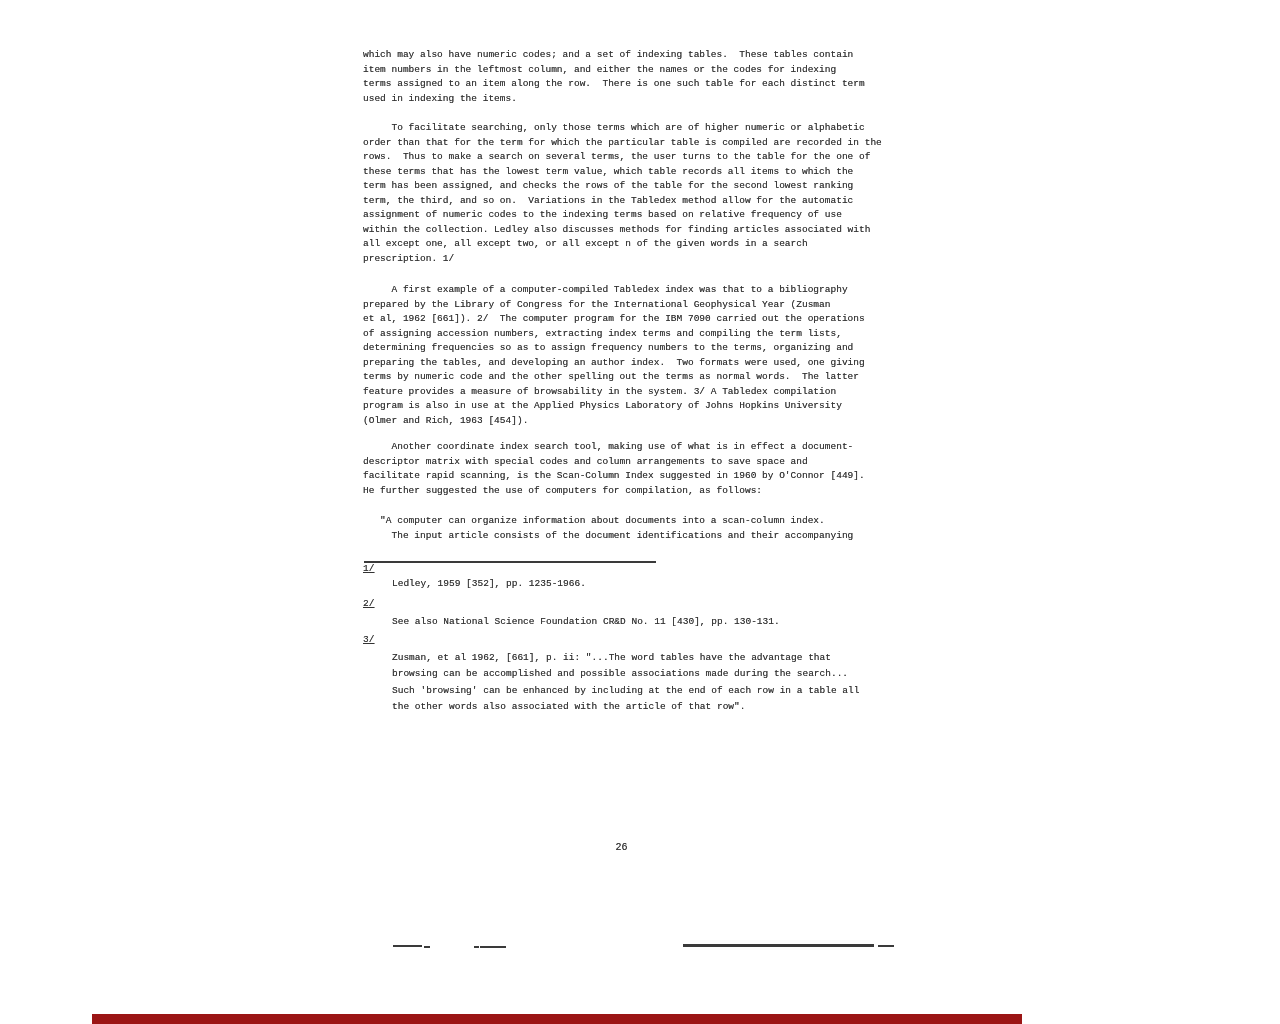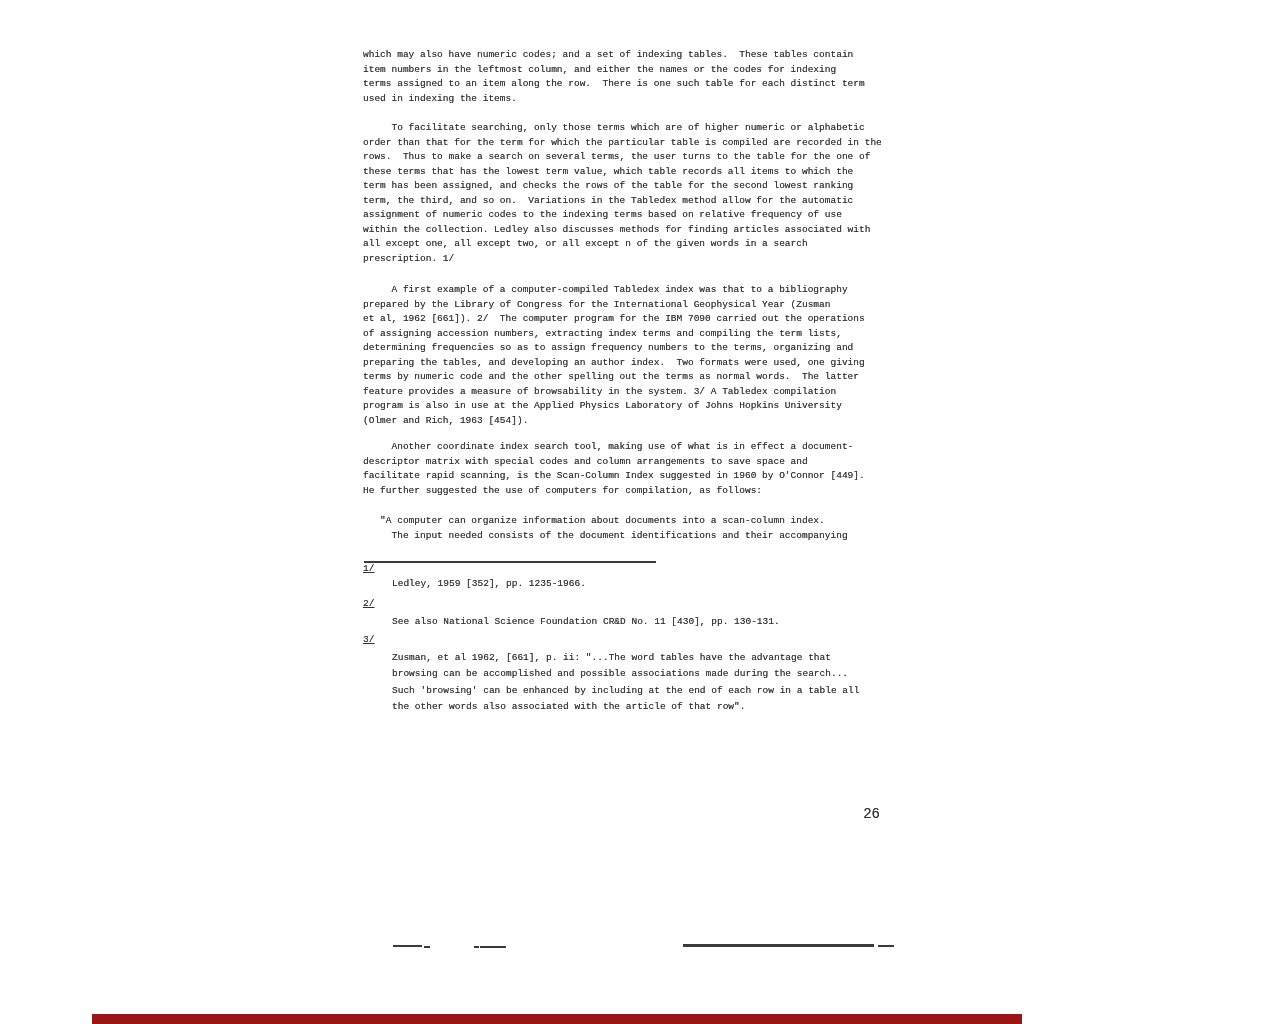--- a/index.html
+++ b/index.html
@@ -27,23 +27,23 @@
     left: 363px;
     font-size: 9.5px;
     text-decoration: underline;
     text-shadow: 0 0 0.6px rgba(45,45,45,0.65);
   }
   .fn-text { left: 392px; }
   .page-number {
     position: absolute;
     left: 363px;
     width: 517px;
-    top: 806px;
-    text-align: right;
-    font-size: 14px;
+    top: 842px;
+    text-align: center;
+    font-size: 10px;
     text-shadow: 0 0 0.6px rgba(45,45,45,0.65);
   }
   .rule {
     position: absolute;
     background: #3a3a3a;
   }
   .footnote-sep { left: 364px; top: 561px; width: 292px; height: 2px; }
   .mark-a { left: 393px; top: 945px; width: 29px; height: 2px; }
   .mark-a-dots { left: 424px; top: 946px; width: 6px; height: 1.5px; }
   .mark-b-dots { left: 474px; top: 946px; width: 5px; height: 1.5px; }
@@ -65,21 +65,21 @@
 <div class="page">
 
   <div class="block" style="top: 48px;"><div class="tline">which may also have numeric codes; and a set of indexing tables.  These tables contain</div><div class="tline">item numbers in the leftmost column, and either the names or the codes for indexing</div><div class="tline">terms assigned to an item along the row.  There is one such table for each distinct term</div><div class="tline">used in indexing the items.</div></div>
 
   <div class="block" style="top: 121px;"><div class="tline">     To facilitate searching, only those terms which are of higher numeric or alphabetic</div><div class="tline">order than that for the term for which the particular table is compiled are recorded in the</div><div class="tline">rows.  Thus to make a search on several terms, the user turns to the table for the one of</div><div class="tline">these terms that has the lowest term value, which table records all items to which the</div><div class="tline">term has been assigned, and checks the rows of the table for the second lowest ranking</div><div class="tline">term, the third, and so on.  Variations in the Tabledex method allow for the automatic</div><div class="tline">assignment of numeric codes to the indexing terms based on relative frequency of use</div><div class="tline">within the collection. Ledley also discusses methods for finding articles associated with</div><div class="tline">all except one, all except two, or all except n of the given words in a search</div><div class="tline">prescription. 1/</div></div>
 
   <div class="block" style="top: 283px;"><div class="tline">     A first example of a computer-compiled Tabledex index was that to a bibliography</div><div class="tline">prepared by the Library of Congress for the International Geophysical Year (Zusman</div><div class="tline">et al, 1962 [661]). 2/  The computer program for the IBM 7090 carried out the operations</div><div class="tline">of assigning accession numbers, extracting index terms and compiling the term lists,</div><div class="tline">determining frequencies so as to assign frequency numbers to the terms, organizing and</div><div class="tline">preparing the tables, and developing an author index.  Two formats were used, one giving</div><div class="tline">terms by numeric code and the other spelling out the terms as normal words.  The latter</div><div class="tline">feature provides a measure of browsability in the system. 3/ A Tabledex compilation</div><div class="tline">program is also in use at the Applied Physics Laboratory of Johns Hopkins University</div><div class="tline">(Olmer and Rich, 1963 [454]).</div></div>
 
   <div class="block" style="top: 440px;"><div class="tline">     Another coordinate index search tool, making use of what is in effect a document-</div><div class="tline">descriptor matrix with special codes and column arrangements to save space and</div><div class="tline">facilitate rapid scanning, is the Scan-Column Index suggested in 1960 by O'Connor [449].</div><div class="tline">He further suggested the use of computers for compilation, as follows:</div></div>
 
-  <div class="block" style="top: 514px;"><div class="tline">   "A computer can organize information about documents into a scan-column index.</div><div class="tline">     The input needed consists of the document identifications and their accompanying</div></div>
+  <div class="block" style="top: 514px;"><div class="tline">   "A computer can organize information about documents into a scan-column index.</div><div class="tline">     The input article consists of the document identifications and their accompanying</div></div>
 
   <div class="rule footnote-sep"></div>
 
   <span class="fn-marker" style="top: 563px;">1/</span>
   <div class="block fn-text fn-block" style="top: 576px;"><div class="tline">Ledley, 1959 [352], pp. 1235-1966.</div></div>
 
   <span class="fn-marker" style="top: 598px;">2/</span>
   <div class="block fn-text fn-block" style="top: 614px;"><div class="tline">See also National Science Foundation CR&amp;D No. 11 [430], pp. 130-131.</div></div>
 
   <span class="fn-marker" style="top: 634px;">3/</span>

